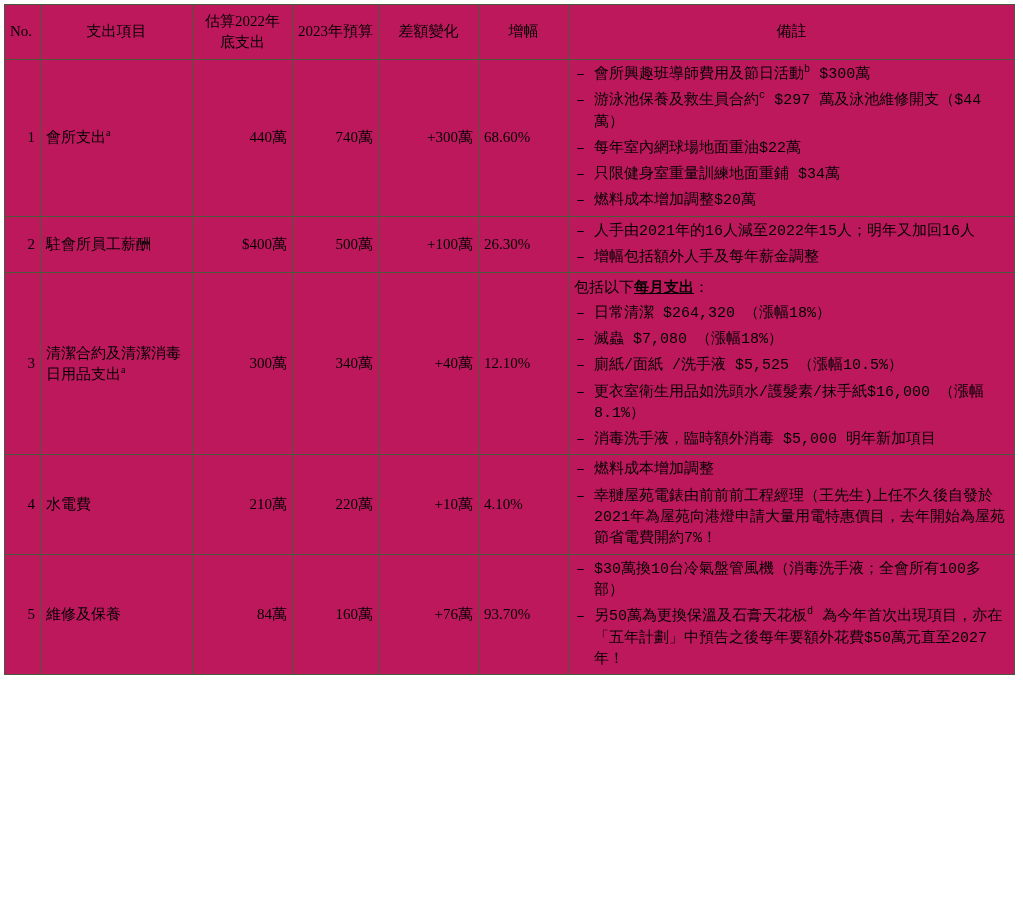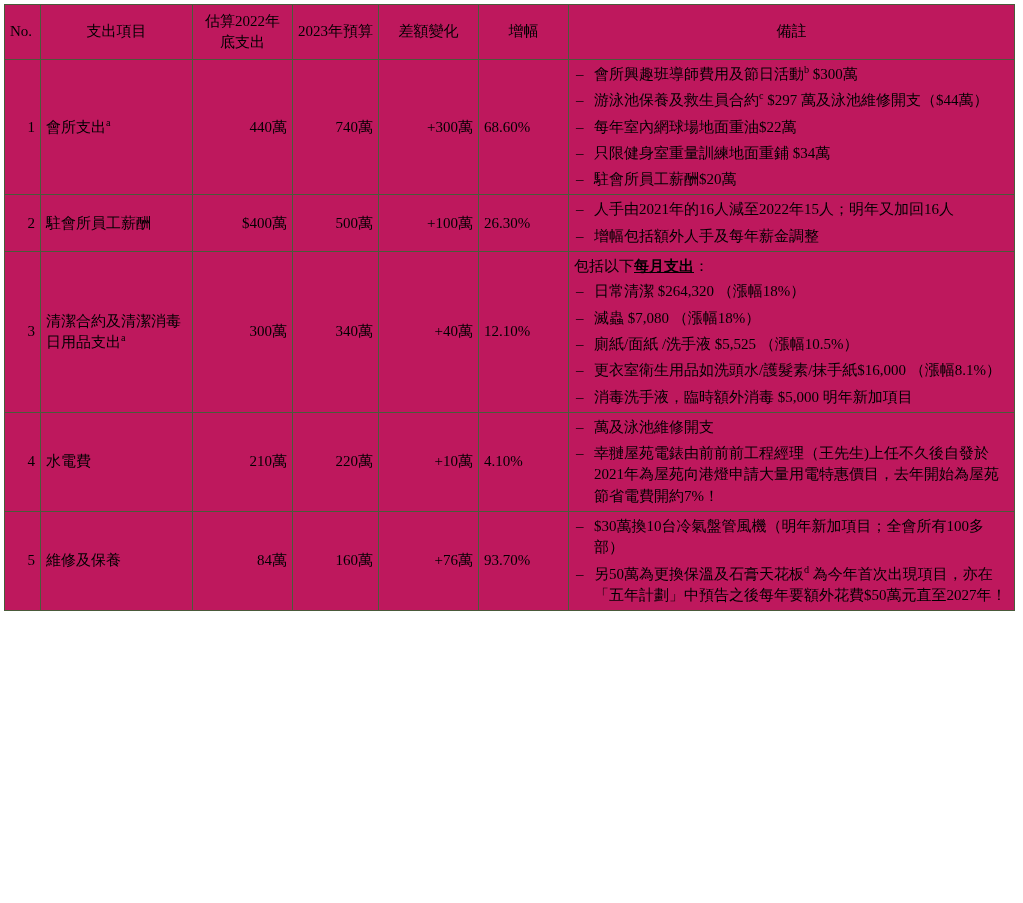--- a/index.html
+++ b/index.html
@@ -54,20 +54,21 @@
   td.c-remark { text-align: left; vertical-align: top; padding: 8px 8px 8px 6px; }
 
   .rowsep-dashed {
     border-top: 1px dashed #8a9a7a !important;
   }
 
   ul.remark-list {
     list-style: none;
     margin: 0;
     padding: 0;
+    font-family: Liberation Mono, monospace;
   }
   ul.remark-list > li {
     position: relative;
     padding-left: 20px;
     margin: 0 0 5px 0;
     text-indent: 0;
   }
   ul.remark-list > li:last-child { margin-bottom: 0; }
   ul.remark-list > li::before {
     content: "–";
@@ -119,21 +120,21 @@
         <td class="c-num">440萬</td>
         <td class="c-num">740萬</td>
         <td class="c-num">+300萬</td>
         <td class="c-rate">68.60%</td>
         <td class="c-remark">
           <ul class="remark-list">
             <li>會所興趣班導師費用及節日活動<sup>b</sup> $300萬</li>
             <li>游泳池保養及救生員合約<sup>c</sup> $297 萬及泳池維修開支（$44萬）</li>
             <li>每年室內網球場地面重油$22萬</li>
             <li>只限健身室重量訓練地面重鋪 $34萬</li>
-            <li>駐會所員工薪酬$20萬</li>
+            <li>燃料成本增加調整$20萬</li>
           </ul>
         </td>
       </tr>
       <tr>
         <td class="c-no">2</td>
         <td class="c-item">駐會所員工薪酬</td>
         <td class="c-num">$400萬</td>
         <td class="c-num">500萬</td>
         <td class="c-num">+100萬</td>
         <td class="c-rate">26.30%</td>
@@ -164,33 +165,33 @@
       </tr>
       <tr class="dashed-top">
         <td class="c-no rowsep-dashed">4</td>
         <td class="c-item rowsep-dashed">水電費</td>
         <td class="c-num rowsep-dashed">210萬</td>
         <td class="c-num rowsep-dashed">220萬</td>
         <td class="c-num rowsep-dashed">+10萬</td>
         <td class="c-rate rowsep-dashed">4.10%</td>
         <td class="c-remark rowsep-dashed">
           <ul class="remark-list">
-            <li>萬及泳池維修開支</li>
+            <li>燃料成本增加調整</li>
             <li>幸翴屋苑電錶由前前前工程經理（王先生)上任不久後自發於2021年為屋苑向港燈申請大量用電特惠價目，去年開始為屋苑節省電費開約7%！</li>
           </ul>
         </td>
       </tr>
       <tr>
         <td class="c-no">5</td>
         <td class="c-item">維修及保養</td>
         <td class="c-num">84萬</td>
         <td class="c-num">160萬</td>
         <td class="c-num">+76萬</td>
         <td class="c-rate">93.70%</td>
         <td class="c-remark">
           <ul class="remark-list">
-            <li>$30萬換10台冷氣盤管風機（明年新加項目；全會所有100多部）</li>
+            <li>$30萬換10台冷氣盤管風機（消毒洗手液；全會所有100多部）</li>
             <li>另50萬為更換保溫及石膏天花板<sup>d</sup> 為今年首次出現項目，亦在「五年計劃」中預告之後每年要額外花費$50萬元直至2027年！</li>
           </ul>
         </td>
       </tr>
     </tbody>
 </table>
 
 </body></html>

